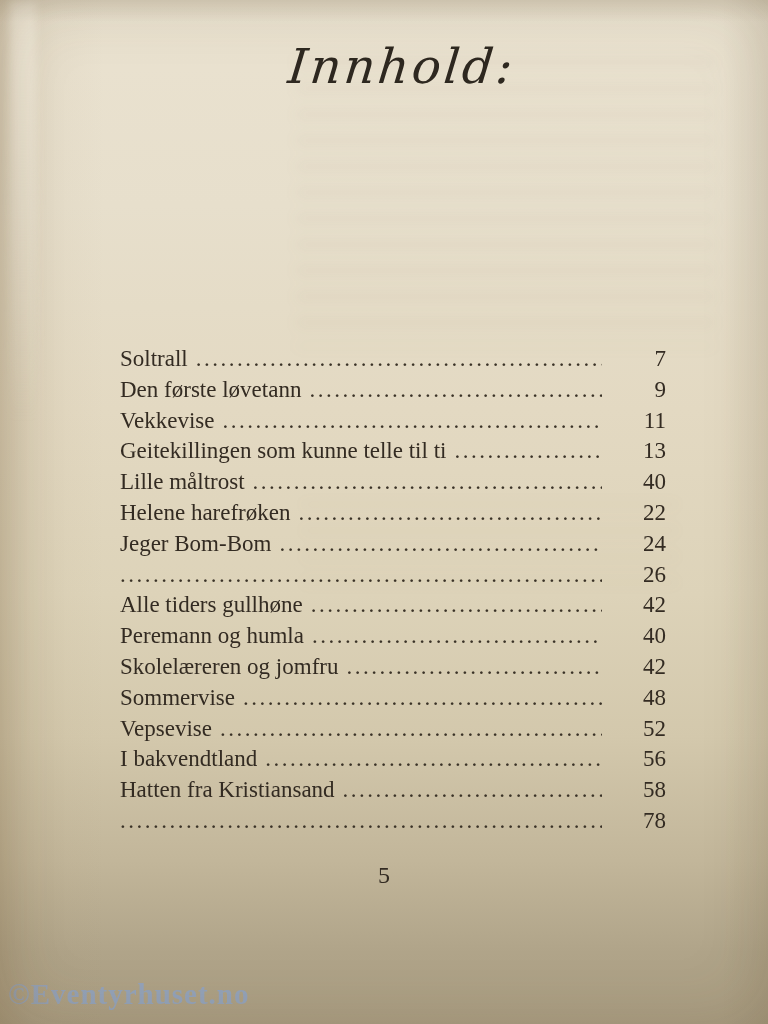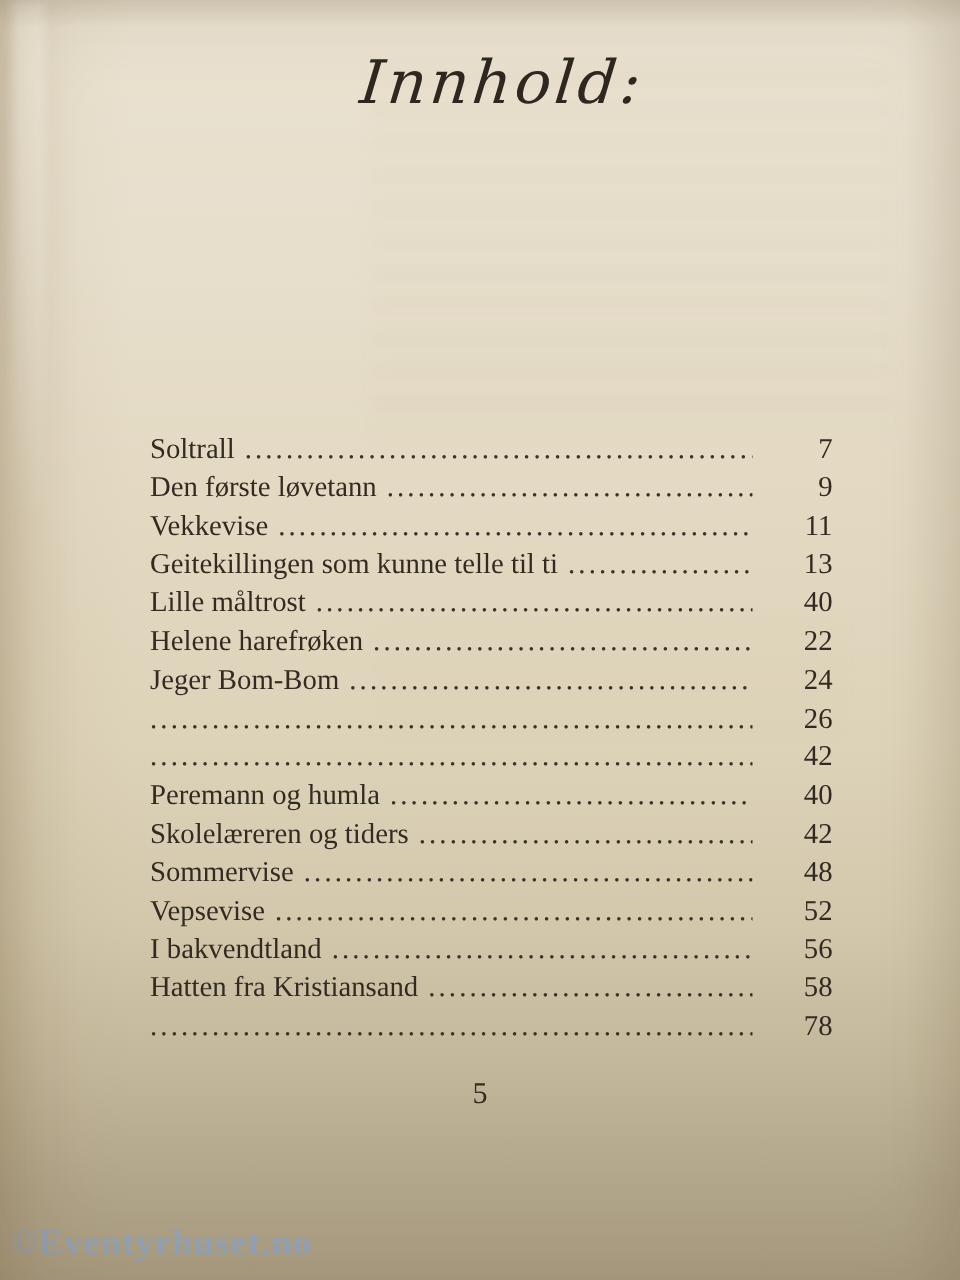--- a/index.html
+++ b/index.html
@@ -204,30 +204,31 @@
     <div class="toc-row">
       <span class="entry-title">Jeger Bom-Bom</span>
       <span class="dot-leader">........................................................................................................................</span>
       <span class="entry-page">24</span>
     </div>
     <div class="toc-row">
       <span class="dot-leader">........................................................................................................................</span>
       <span class="entry-page">26</span>
     </div>
     <div class="toc-row">
+      <span class="entry-title">Alle tiders gullhøne</span>
       <span class="dot-leader">........................................................................................................................</span>
       <span class="entry-page">42</span>
     </div>
     <div class="toc-row">
       <span class="entry-title">Peremann og humla</span>
       <span class="dot-leader">........................................................................................................................</span>
       <span class="entry-page">40</span>
     </div>
     <div class="toc-row">
-      <span class="entry-title">Skolelæreren og tiders</span>
+      <span class="entry-title">Skolelæreren og jomfru</span>
       <span class="dot-leader">........................................................................................................................</span>
       <span class="entry-page">42</span>
     </div>
     <div class="toc-row">
       <span class="entry-title">Sommervise</span>
       <span class="dot-leader">........................................................................................................................</span>
       <span class="entry-page">48</span>
     </div>
     <div class="toc-row">
       <span class="entry-title">Vepsevise</span>

